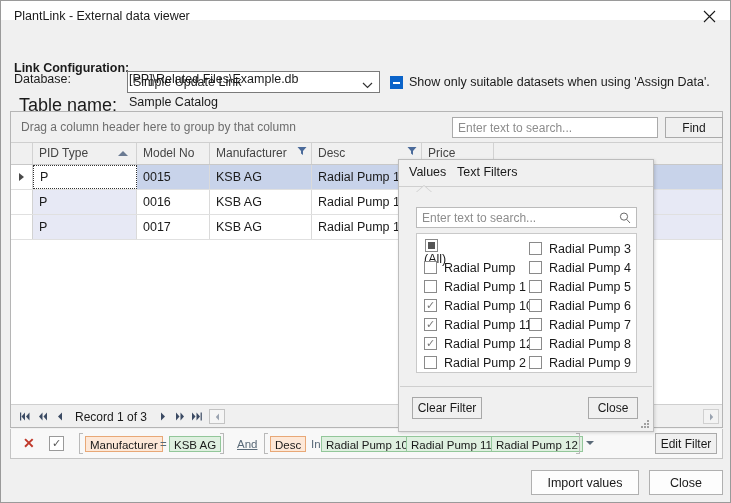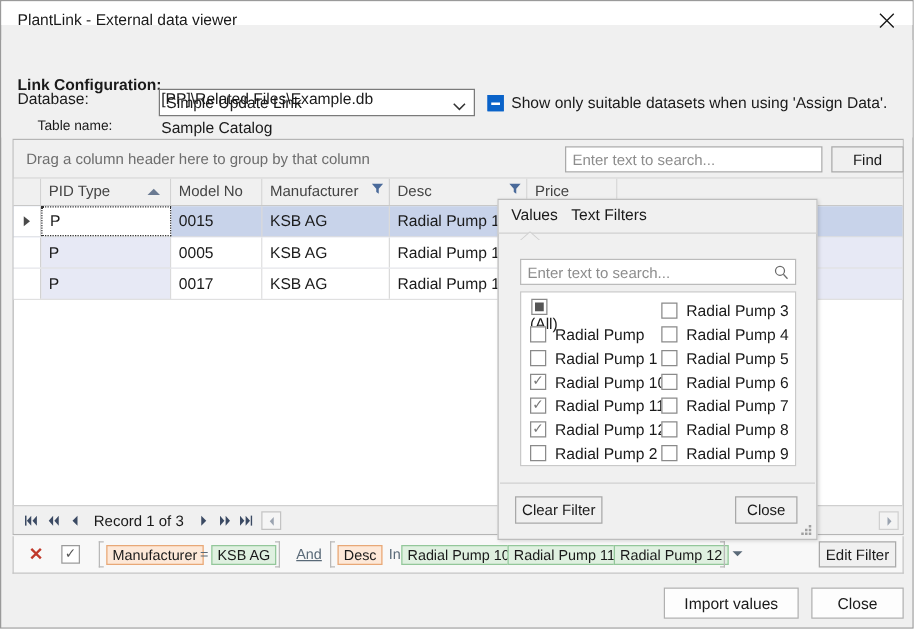--- a/index.html
+++ b/index.html
@@ -92,22 +92,23 @@
   }
   .lbl-db {
     position: absolute; left: 13px; top: 40px;
     font-size: 12.5px;
   }
   .val-db {
     position: absolute; left: 128px; top: 40px;
     font-size: 12.5px;
   }
   .lbl-table {
-    position: absolute; left: 29px; top: 63px;
-    font-size: 11px;
+    position: absolute; left: 18px; top: 63px;
+    font-size: 18px;
+    text-decoration: underline;
   }
   .val-table {
     position: absolute; left: 128px; top: 63px;
     font-size: 12.5px;
   }
 
   
   .grid-box {
     position: absolute;
     left: 9px; top: 110px;
@@ -580,21 +581,21 @@
       <div class="cell cell-focus" style="left:22px; width:104px;">P</div>
       <div class="cell" style="left:126px; width:73px;">0015</div>
       <div class="cell" style="left:199px; width:102px;">KSB AG</div>
       <div class="cell" style="left:301px; width:110px;">Radial Pump 10</div>
       <div class="cell" style="left:411px; width:72px;"></div>
     </div>
 
     <div class="data-row row-alt" style="top:78px;">
       <div class="row-ind"></div>
       <div class="cell" style="left:22px; width:104px;">P</div>
-      <div class="cell" style="left:126px; width:73px; background:#ffffff;">0005</div>
+      <div class="cell" style="left:126px; width:73px; background:#ffffff;">0016</div>
       <div class="cell" style="left:199px; width:102px; background:#ffffff;">KSB AG</div>
       <div class="cell" style="left:301px; width:110px; background:#ffffff;">Radial Pump 11</div>
       <div class="cell" style="left:411px; width:72px; background:#ffffff;"></div>
     </div>
 
     <div class="data-row row-alt" style="top:103px;">
       <div class="row-ind"></div>
       <div class="cell" style="left:22px; width:104px;">P</div>
       <div class="cell" style="left:126px; width:73px; background:#ffffff;">0017</div>
       <div class="cell" style="left:199px; width:102px; background:#ffffff;">KSB AG</div>

